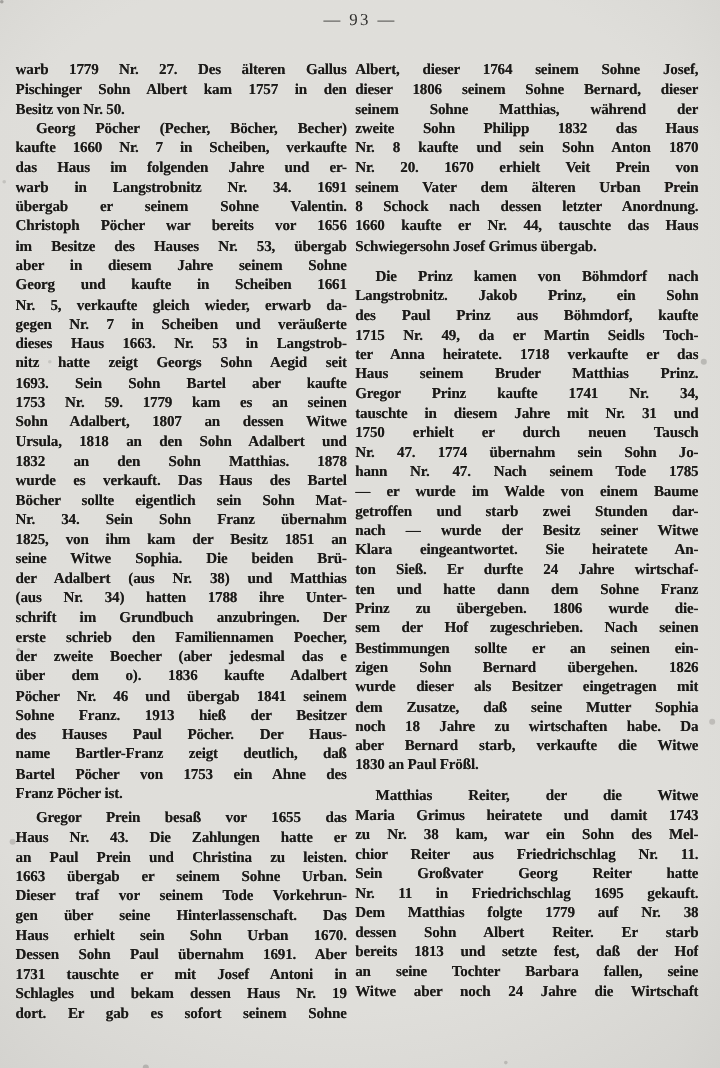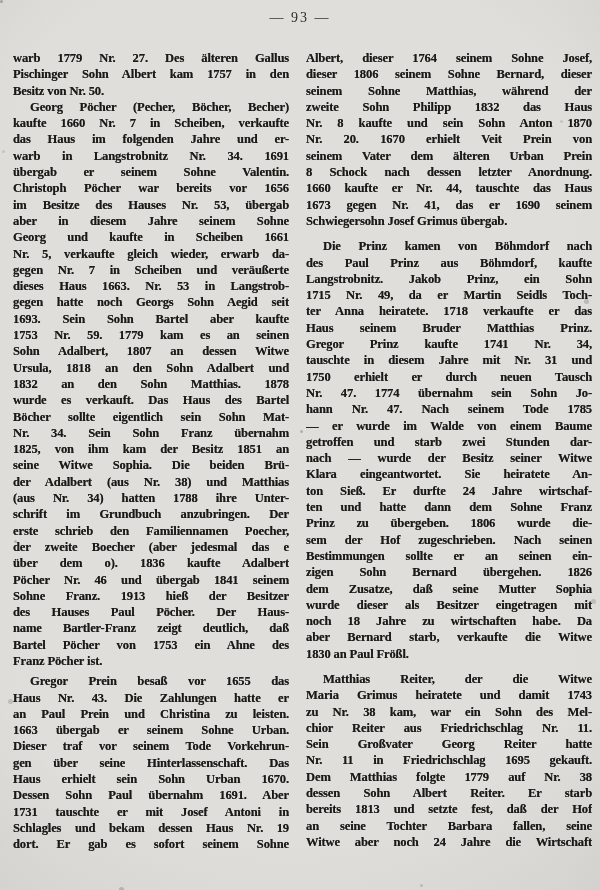--- a/index.html
+++ b/index.html
@@ -26,21 +26,21 @@
       592px 600px 0 1px rgba(80,78,74,.22), 2px 150px 0 rgba(90,88,84,.2);
     pointer-events:none;
   }
   .pageno{
     position:absolute;top:10px;left:0;width:100%;
     text-align:center;font-size:14px;letter-spacing:2px;color:#2e2d2b;
     font-weight:400;
   }
   .col{position:absolute;top:50px;}
   .col-left{left:13px;width:276px;}
-  .col-right{left:306px;width:286px;}
+  .col-right{left:296px;width:286px;}
   .line{
     height:16.3px;line-height:16.3px;overflow:hidden;
     font-size:12.6px;font-weight:700;letter-spacing:-0.15px;
     text-align:justify;text-align-last:justify;
     text-shadow:0 0 .4px rgba(27,26,24,.65);
     white-space:normal;
   }
   .line.end{text-align-last:left;}
   .line.ind{text-indent:17px;}
   .line.g1{margin-top:4px;}
@@ -60,21 +60,21 @@
       <div class="line">das Haus im folgenden Jahre und er-</div>
       <div class="line">warb in Langstrobnitz Nr. 34.  1691</div>
       <div class="line">übergab er seinem Sohne Valentin.</div>
       <div class="line">Christoph Pöcher war bereits vor 1656</div>
       <div class="line">im Besitze des Hauses Nr. 53, übergab</div>
       <div class="line">aber in diesem Jahre seinem Sohne</div>
       <div class="line">Georg und kaufte in Scheiben 1661</div>
       <div class="line">Nr. 5, verkaufte gleich wieder, erwarb da-</div>
       <div class="line">gegen Nr. 7 in Scheiben und veräußerte</div>
       <div class="line">dieses Haus 1663.  Nr. 53 in Langstrob-</div>
-      <div class="line">gegen hatte noch Georgs Sohn Aegid seit</div>
+      <div class="line">nitz hatte zeigt Georgs Sohn Aegid seit</div>
       <div class="line">1693.  Sein Sohn Bartel aber kaufte</div>
       <div class="line">1753 Nr. 59.  1779 kam es an seinen</div>
       <div class="line">Sohn Adalbert, 1807 an dessen Witwe</div>
       <div class="line">Ursula, 1818 an den Sohn Adalbert und</div>
       <div class="line">1832 an den Sohn Matthias.  1878</div>
       <div class="line">wurde es verkauft. Das Haus des Bartel</div>
       <div class="line">Böcher sollte eigentlich sein Sohn Mat-</div>
       <div class="line">Nr. 34.  Sein Sohn Franz übernahm</div>
       <div class="line">1825, von ihm kam der Besitz 1851 an</div>
       <div class="line">seine Witwe Sophia.  Die beiden Brü-</div>
@@ -105,45 +105,44 @@
   <div class="col col-right">
       <div class="line">Albert, dieser 1764 seinem Sohne Josef,</div>
       <div class="line">dieser 1806 seinem Sohne Bernard, dieser</div>
       <div class="line">seinem Sohne Matthias, während der</div>
       <div class="line">zweite Sohn Philipp 1832 das Haus</div>
       <div class="line">Nr. 8 kaufte und sein Sohn Anton 1870</div>
       <div class="line">Nr. 20.  1670 erhielt Veit Prein von</div>
       <div class="line">seinem Vater dem älteren Urban Prein</div>
       <div class="line">8 Schock nach dessen letzter Anordnung.</div>
       <div class="line">1660 kaufte er Nr. 44, tauschte das Haus</div>
-      <div class="line">1673 gegen Nr. 41, das er 1690 seinem</div>
       <div class="line end">Schwiegersohn Josef Grimus übergab.</div>
       <div class="line ind g2">Die Prinz kamen von Böhmdorf nach</div>
+      <div class="line">Langstrobnitz.  Jakob Prinz, ein Sohn</div>
       <div class="line">des Paul Prinz aus Böhmdorf, kaufte</div>
-      <div class="line">Langstrobnitz.  Jakob Prinz, ein Sohn</div>
       <div class="line">1715 Nr. 49, da er Martin Seidls Toch-</div>
       <div class="line">ter Anna heiratete. 1718 verkaufte er das</div>
       <div class="line">Haus seinem Bruder Matthias Prinz.</div>
       <div class="line">Gregor Prinz kaufte 1741 Nr. 34,</div>
       <div class="line">tauschte in diesem Jahre mit Nr. 31 und</div>
       <div class="line">1750 erhielt er durch neuen Tausch</div>
       <div class="line">Nr. 47.  1774 übernahm sein Sohn Jo-</div>
       <div class="line">hann Nr. 47.  Nach seinem Tode 1785</div>
       <div class="line">— er wurde im Walde von einem Baume</div>
       <div class="line">getroffen und starb zwei Stunden dar-</div>
       <div class="line">nach — wurde der Besitz seiner Witwe</div>
       <div class="line">Klara eingeantwortet.  Sie heiratete An-</div>
       <div class="line">ton Sieß.  Er durfte 24 Jahre wirtschaf-</div>
       <div class="line">ten und hatte dann dem Sohne Franz</div>
       <div class="line">Prinz zu übergeben.  1806 wurde die-</div>
       <div class="line">sem der Hof zugeschrieben.  Nach seinen</div>
       <div class="line">Bestimmungen sollte er an seinen ein-</div>
       <div class="line">zigen Sohn Bernard übergehen.  1826</div>
+      <div class="line">wurde dieser als Besitzer eingetragen mit</div>
       <div class="line">dem Zusatze, daß seine Mutter Sophia</div>
-      <div class="line">wurde dieser als Besitzer eingetragen mit</div>
       <div class="line">noch 18 Jahre zu wirtschaften habe. Da</div>
       <div class="line">aber Bernard starb, verkaufte die Witwe</div>
       <div class="line end">1830 an Paul Frößl.</div>
       <div class="line ind g2">Matthias Reiter, der die Witwe</div>
       <div class="line">Maria Grimus heiratete und damit 1743</div>
       <div class="line">zu Nr. 38 kam, war ein Sohn des Mel-</div>
       <div class="line">chior Reiter aus Friedrichschlag Nr. 11.</div>
       <div class="line">Sein Großvater Georg Reiter hatte</div>
       <div class="line">Nr. 11 in Friedrichschlag 1695 gekauft.</div>
       <div class="line">Dem Matthias folgte 1779 auf Nr. 38</div>

